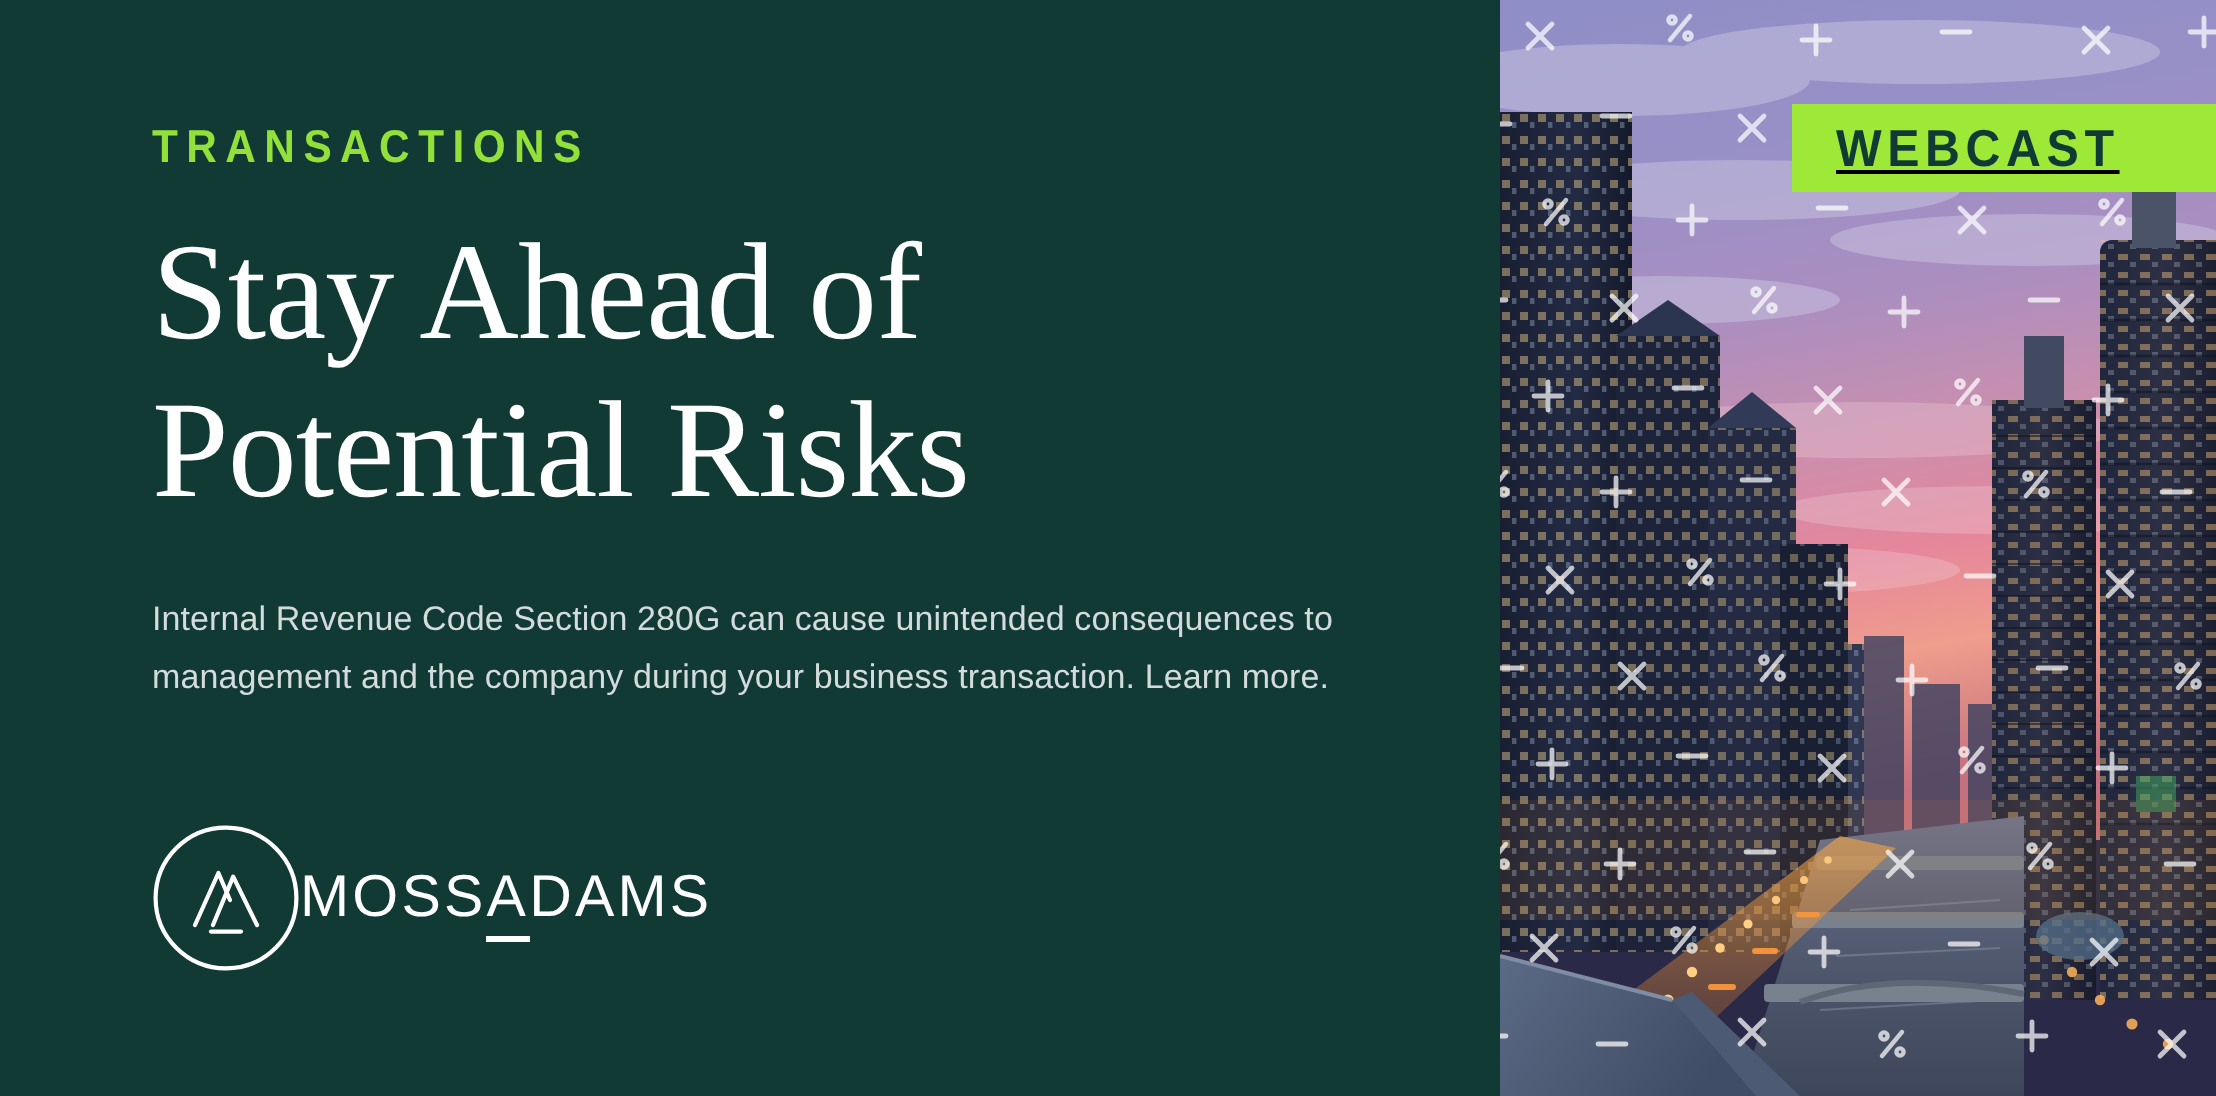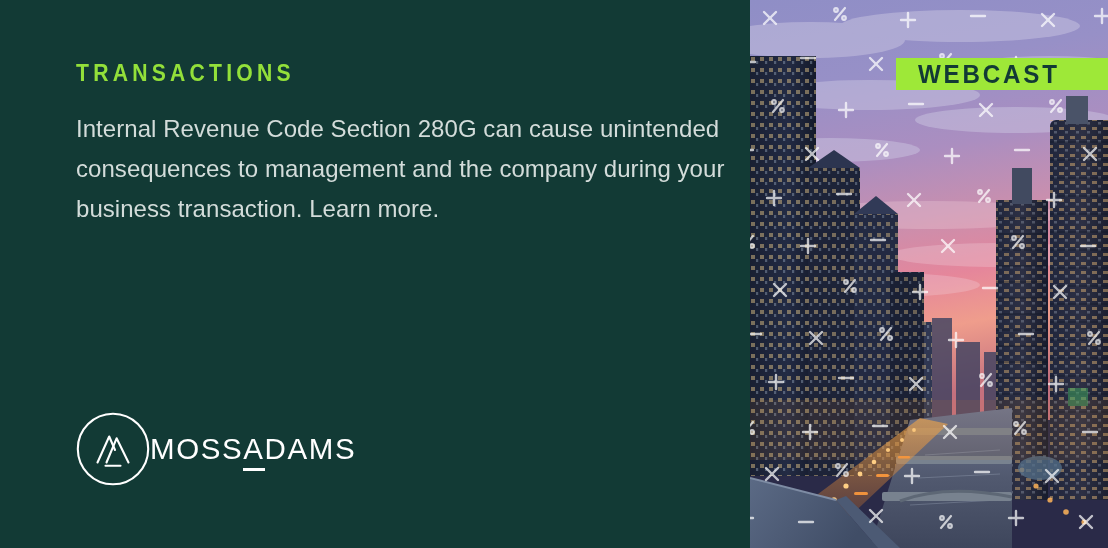--- a/index.html
+++ b/index.html
@@ -43,23 +43,23 @@
     color:#ffffff;
     font-family:"Liberation Serif","DejaVu Serif",serif;
     font-size:69px;
     font-weight:normal;
     line-height:1.14;
     letter-spacing:-0.5px;
   }
   .headline .hl-line { display:block; white-space:nowrap; }
 
   .subcopy {
-    margin-top:24px;
+    margin-top:32px;
     color:#d3dcda;
-    font-size:24px;
+    font-size:17px;
     line-height:1.66;
     letter-spacing:0.05px;
     max-width:650px;
   }
 
   
   .logo {
     position:absolute;
     left:76px;
     top:412px;
@@ -103,29 +103,30 @@
   
   .pattern {
     position:absolute; inset:0;
     width:358px; height:548px;
     pointer-events:none;
   }
 
   
   .badge {
     position:absolute;
-    top:58px;
+    top:52px;
     left:896px;
     width:212px;
-    height:32px;
+    height:44px;
     background:#9ee838;
     display:flex;
     align-items:center;
     padding-left:22px;
     z-index:5;
+    text-decoration:underline;
   }
   .badge-label {
     color:#123a35;
     font-family:"Liberation Sans Narrow","Liberation Sans",sans-serif;
     font-size:26px;
     font-weight:bold;
     letter-spacing:3px;
     line-height:1;
     transform:scaleX(0.93);
     transform-origin:left center;
@@ -133,20 +134,24 @@
 </style>
 </head>
 <body>
 
 <div class="banner">
 
   <div class="left-panel">
 
     <div class="eyebrow">TRANSACTIONS</div>
 
+    <div class="headline">
+      <span class="hl-line">Stay Ahead of</span>
+      <span class="hl-line">Potential Risks</span>
+    </div>
 
     <p class="subcopy">Internal Revenue Code Section 280G can cause unintended consequences to management and the company during your business transaction. Learn more.</p>
 
     <div class="logo">
       <svg class="logo-mark" viewBox="0 0 74 74">
         <circle cx="37" cy="37" r="35.2" fill="none" stroke="#ffffff" stroke-width="2.1"></circle>
         <path d="M21.5 50.5 L33.2 24.5 L39.0 38.0" fill="none" stroke="#ffffff" stroke-width="2.1" stroke-linecap="round" stroke-linejoin="round"></path>
         <path d="M30.5 50.5 L40.6 26.3 L52.5 50.5" fill="none" stroke="#ffffff" stroke-width="2.1" stroke-linecap="round" stroke-linejoin="round"></path>
         <line x1="29.5" y1="53.8" x2="44.5" y2="53.8" stroke="#ffffff" stroke-width="2.1" stroke-linecap="round"></line>
       </svg>

